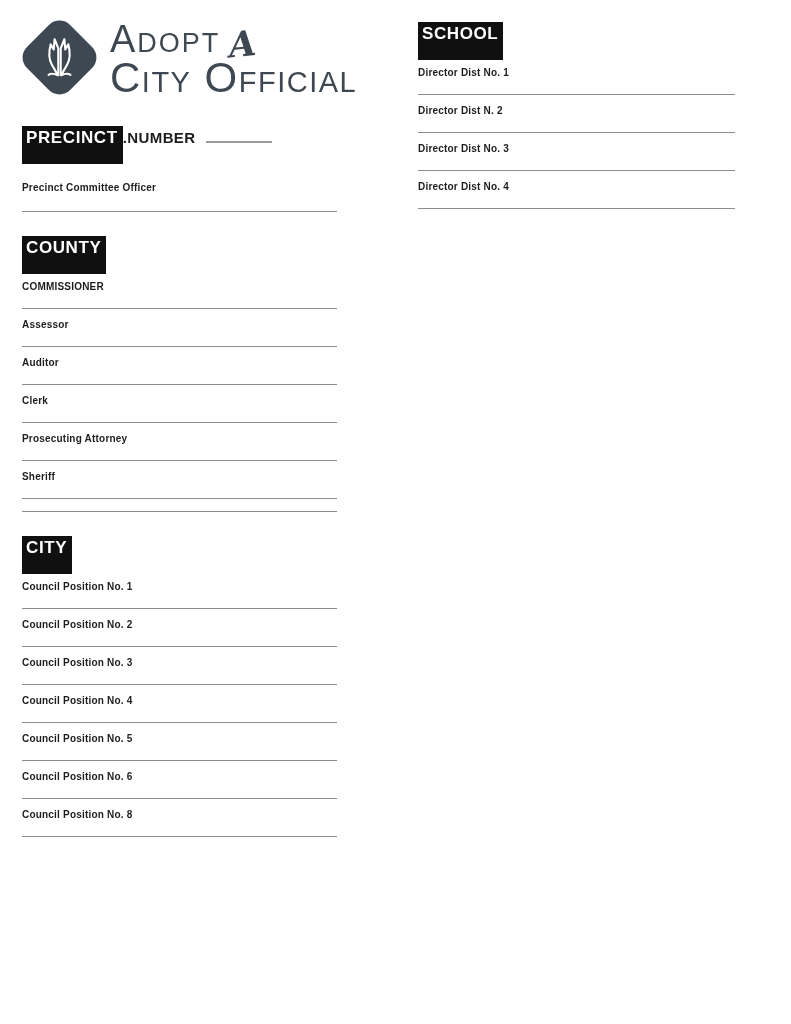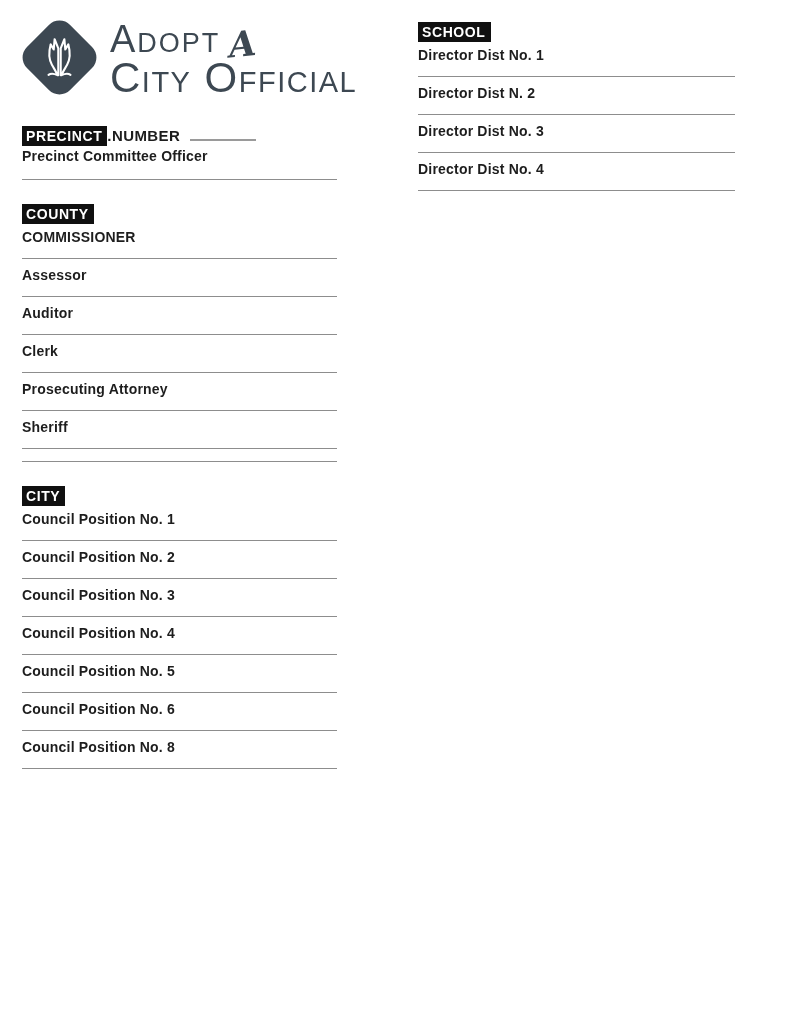--- a/index.html
+++ b/index.html
@@ -89,45 +89,45 @@
   .col-right { left: 418px; top: 22px;  width: 317px; }
 
   .group { margin-bottom: 24px; }
 
   .hl-wrap { margin-bottom: 4px; line-height: 1; }
   .hl {
     display: inline-block;
     background: var(--hl-bg);
     color: var(--hl-fg);
     font-weight: 700;
-    font-size: 14px;
+    font-size: 17px;
     letter-spacing: 0.6px;
-    padding: 3px 5px 3px 4px;
-  }
-
-  .heading-row { margin-bottom: 1px; line-height: 1; white-space: nowrap; }
+    padding: 3px 5px 18px 4px;
+  }
+
+  .heading-row { margin-bottom: 15px; line-height: 1; white-space: nowrap; }
   .number-label {
     font-weight: 700;
     font-size: 15px;
     letter-spacing: 0.4px;
     color: var(--text);
   }
   .blank {
     display: inline-block;
     width: 66px;
     margin-left: 10px;
     border-bottom: 2px solid #9a9a9a;
     height: 14px;
     vertical-align: baseline;
   }
 
   .field { margin-bottom: 7px; }
   .field-label {
     font-weight: 700;
-    font-size: 14px;
+    font-size: 10px;
     letter-spacing: 0.2px;
     line-height: 18px;
     color: var(--text);
   }
   .field-line {
     margin-top: 12px;
     height: 0;
     border-bottom: 1.5px solid var(--line);
   }
   

